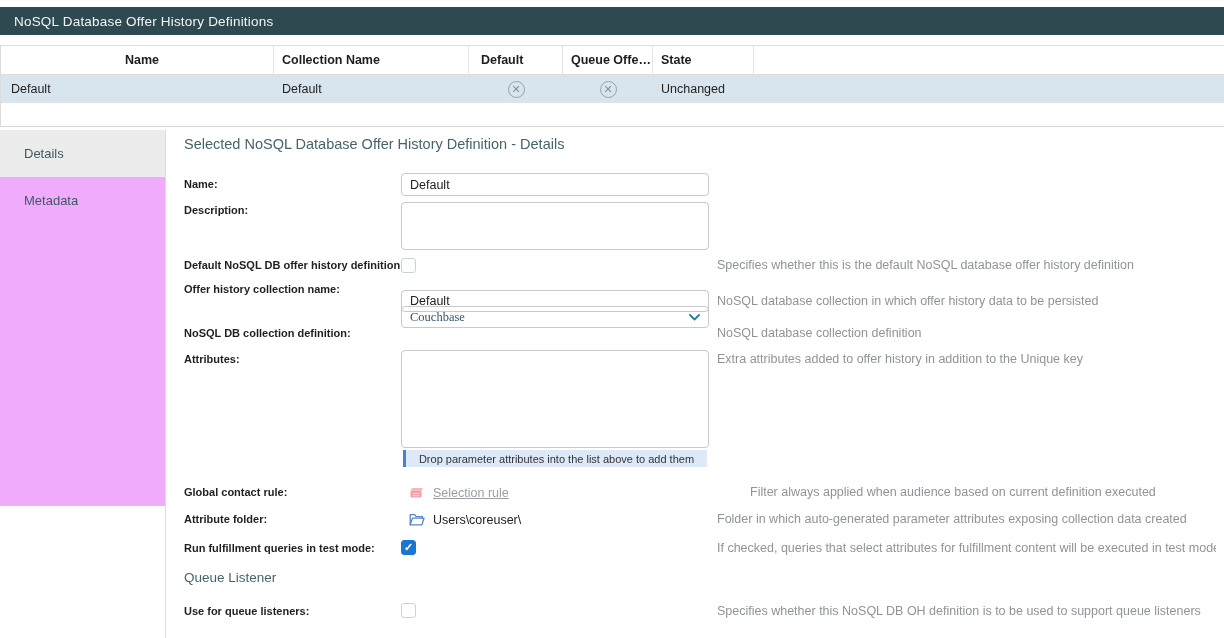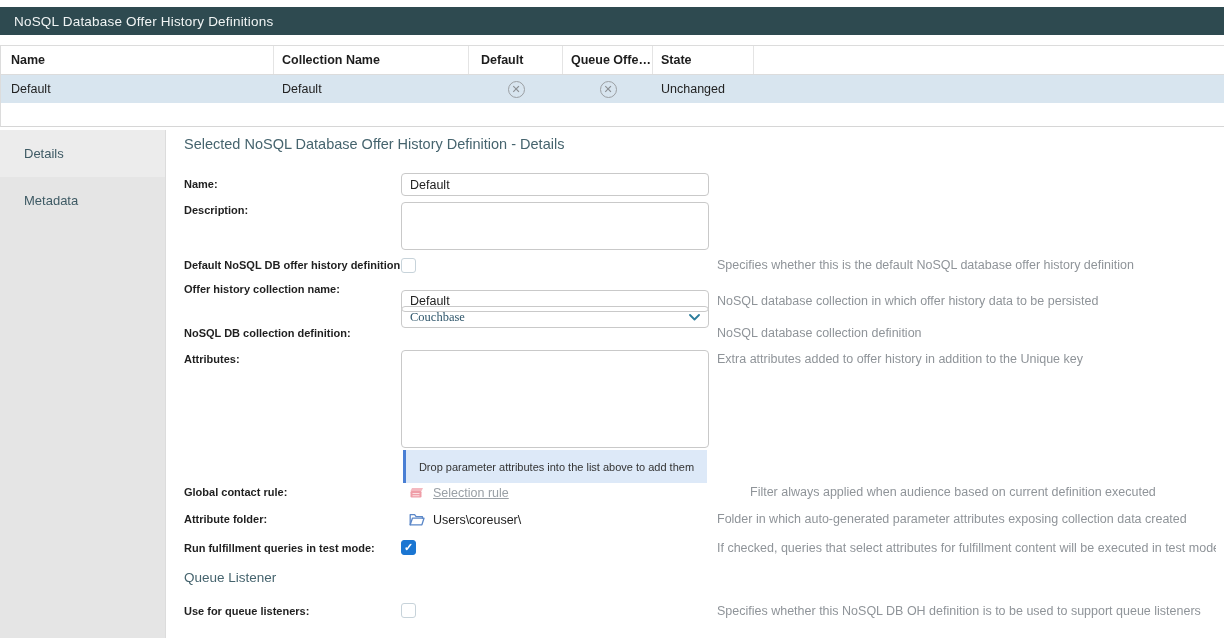--- a/index.html
+++ b/index.html
@@ -12,55 +12,55 @@
               background:#2e4a50; display:flex; align-items:center; padding-left:14px; }
   .titlebar span { color:#f0f4f4; font-size:13.5px; letter-spacing:.2px; }
 
   
   .tbl { position:absolute; left:0; top:45px; width:1224px; }
   .thead, .trow { display:grid; grid-template-columns:274px 195px 94px 90px 101px 1fr; }
   .thead { height:30px; border-top:1px solid #dcdcdc; border-bottom:1px solid #dcdcdc; }
   .thead .th { font-size:12.5px; font-weight:bold; color:#1d1d1d; line-height:29px;
                padding-left:8px; border-right:1px solid #e4e4e4; white-space:nowrap;
                overflow:hidden; text-overflow:ellipsis; }
-  .thead .th:first-child { padding-left:10px; border-left:1px solid #dcdcdc; }
+  .thead .th:first-child { padding-left:10px; border-left:1px solid #dcdcdc;text-align:center; }
   .thead .th.center { padding-left:12px; }
   .thead .th.filler { border-right:none; }
   .trow.selected { height:28px; background:#d8e5ef; }
   .trow .td { font-size:12.5px; color:#222; line-height:28px; padding-left:8px; white-space:nowrap; }
   .trow .td:first-child { padding-left:10px; border-left:1px solid #dcdcdc; }
   .trow .td.center { display:flex; align-items:center; justify-content:center; padding-left:0; }
   .empty-row { height:24px; background:#fff; border-bottom:1px solid #d6d6d6;
                border-left:1px solid #dcdcdc; }
   .circle-x { width:17px; height:17px; border:1.5px solid #9b9fa3; border-radius:50%;
               display:flex; align-items:center; justify-content:center;
               color:#8a8e92; font-size:11px; line-height:1; }
 
   
-  .sidebar { position:absolute; left:0; top:130px; width:165px; height:508px; background:#e5e5e5; }
+  .sidebar { position:absolute; left:0; top:130px; width:165px; height:376px; background:#f0abfc; }
   .tab { height:47px; line-height:47px; padding-left:24px; font-size:13px; color:#3e5a64; cursor:pointer; }
   .tab.active { background:#ececec; }
 
   
   .main { position:absolute; left:165px; top:130px; width:1059px; height:508px;
           border-left:1px solid #dcdcdc; background:#fff; }
   .main .abs { position:absolute; }
   .sec-title { left:18px; font-size:14.5px; color:#46646e; white-space:nowrap; }
   .lbl { left:18px; font-size:11px; color:#1f1f1f; white-space:nowrap;font-weight:bold; }
   .hint { left:551px; right:8px; font-size:12.5px; color:#8f9499; white-space:nowrap;
           overflow:hidden; }
   .ctl { left:235px; width:308px; }
   input.box, .boxarea { border:1px solid #c9c9c9; border-radius:4px; background:#fff;
           font-family:"Liberation Sans", sans-serif; font-size:12.5px; color:#222; }
   input.box { width:308px; height:23px; padding:0 8px; outline:none; }
   .boxarea { width:308px; }
   .select { border:1px solid #c9c9c9; border-radius:4px; height:22px; width:308px;
             display:flex; align-items:center; padding:0 8px; cursor:pointer; }
   .select .val { flex:1; font-size:12.5px; color:#2f566b; }
-  .drop-strip { left:237px; width:304px; height:33px; background:#dde9f8;
+  .drop-strip { left:237px; width:304px; height:17px; background:#dde9f8;
                 border-left:3px solid #4a7fd4; display:flex; align-items:center;
                 justify-content:center; }
   .drop-strip span { font-size:11px; color:#333; white-space:nowrap; }
   .icon-row { display:flex; align-items:center; gap:8px; }
   .icon-row .gray { font-size:12.5px; color:#9aa0a6;text-decoration:underline; }
   .icon-row .dark { font-size:12.5px; color:#222; }
   .checkbox { width:15px; height:15px; border:1.5px solid #c7d3da; border-radius:3px;
               background:#fff; cursor:pointer; position:relative; }
   .checkbox.checked { background:#1b76d2; border-color:#1b76d2; }
   .checkbox.checked::after { content:"✓"; position:absolute; left:0; top:0; width:100%;

